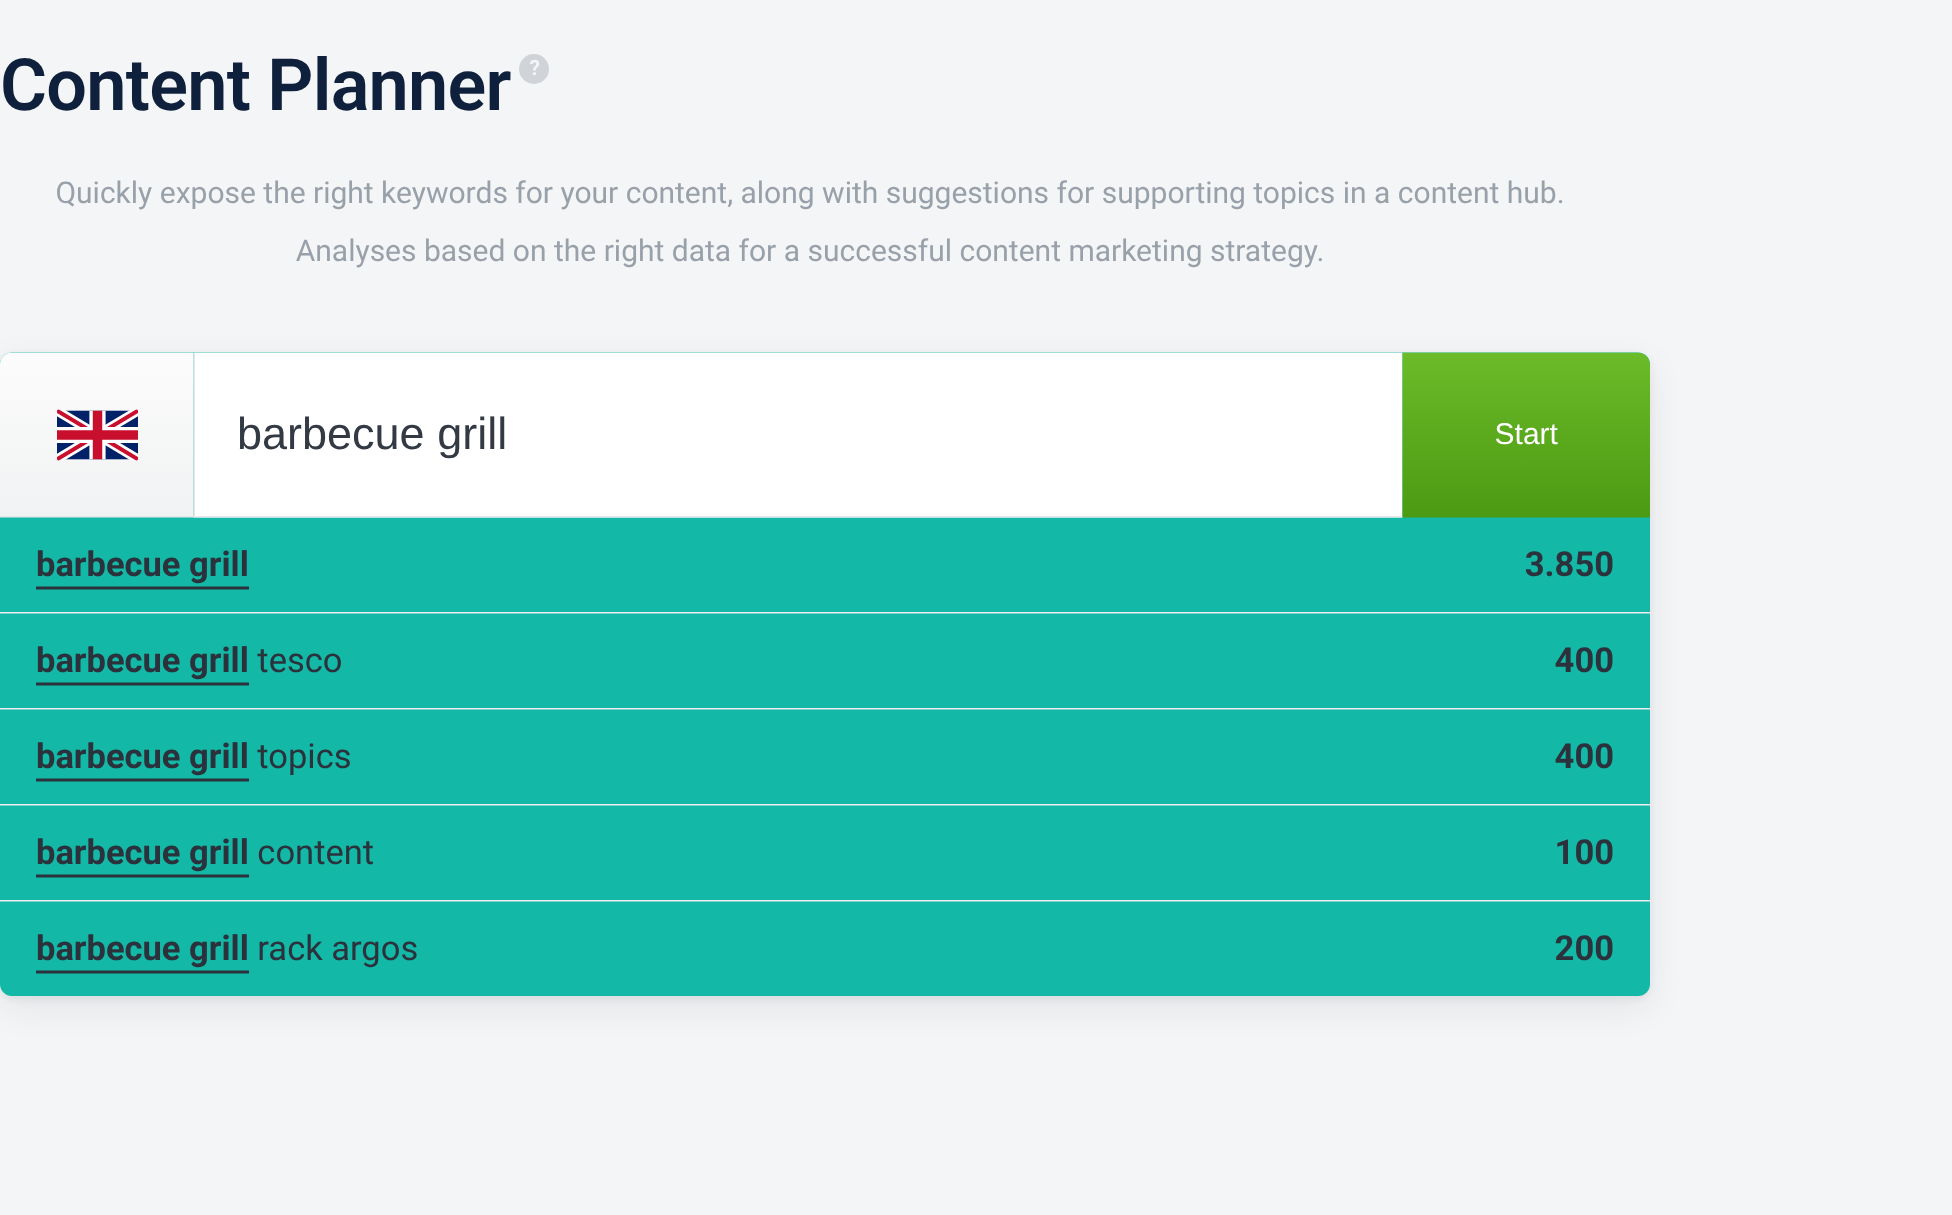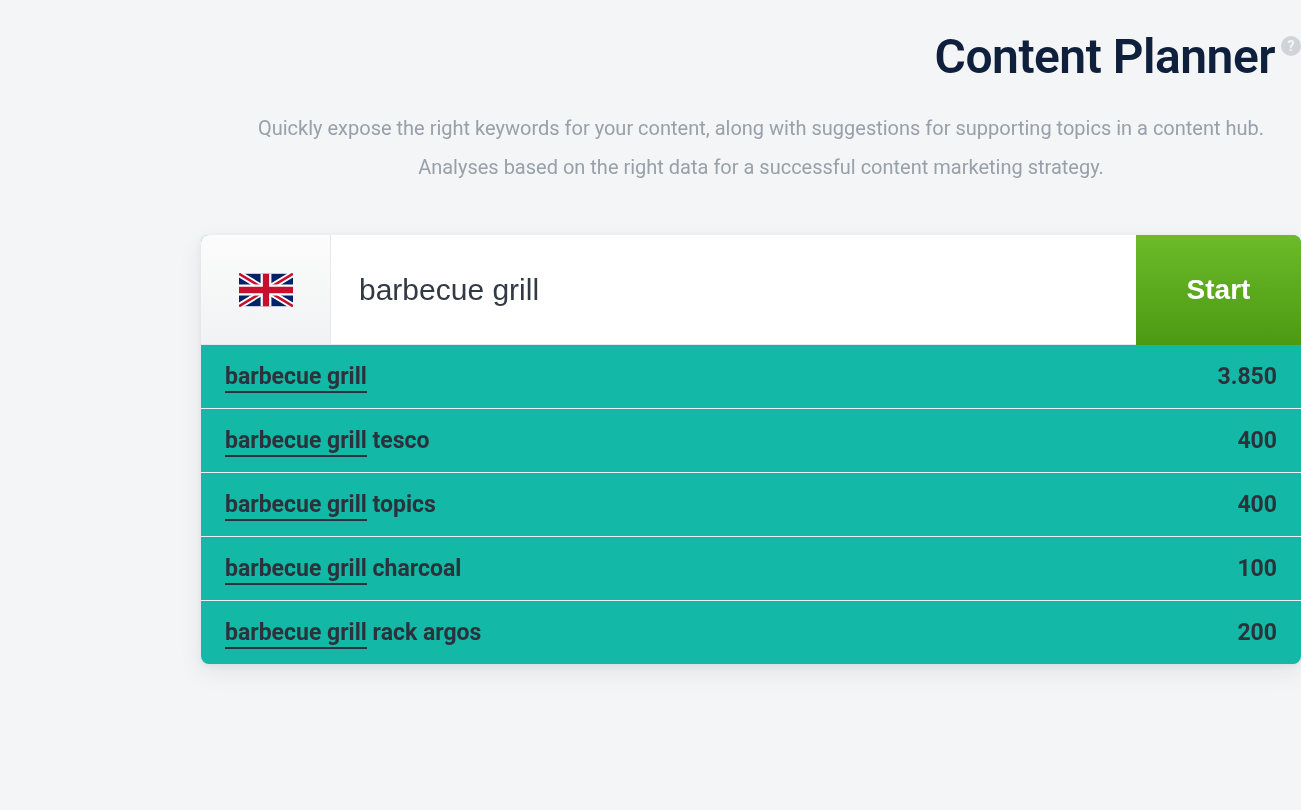--- a/index.html
+++ b/index.html
@@ -10,21 +10,21 @@
     body {
       font-family: -apple-system, BlinkMacSystemFont, "Segoe UI", Roboto, "Helvetica Neue", Arial, sans-serif;
       background: #f4f5f6;
       width: 1301px;
       height: 810px;
       overflow: hidden;
     }
     .container {
       display: flex;
       flex-direction: column;
-      align-items: flex-end;
+      align-items: flex-start;
       padding-top: 28px;
     }
     .title-row {
       display: flex;
       align-items: flex-start;
       gap: 6px;
       margin-bottom: 24px;
     }
     .page-title {
       font-size: 48px;
@@ -92,22 +92,22 @@
       color: #333a44;
       padding: 0 28px;
       background: #ffffff;
       border-bottom: 1px solid #e6e8eb;
     }
     .start-button {
       width: 165px;
       background: linear-gradient(to bottom, #6cbb2a, #4b9a12);
       border: none;
       color: #ffffff;
-      font-size: 28px;
-      font-weight: 700;
+      font-size: 20px;
+      font-weight: 400;
       cursor: pointer;
       border-top-right-radius: 8px;
     }
     .suggestions {
       display: flex;
       flex-direction: column;
     }
     .suggestion-row {
       display: flex;
       align-items: center;
@@ -122,21 +122,21 @@
     }
     .suggestion-text {
       color: #2b323c;
     }
     .suggestion-text .match {
       font-weight: 700;
       border-bottom: 2px solid #2b323c;
       padding-bottom: 1px;
     }
     .suggestion-text .rest {
-      font-weight: 700;
+      font-weight: 400;
     }
     .suggestion-value {
       color: #2b323c;
       font-weight: 700;
     }
   </style>
 </head>
 <body>
 
 <div class="container">
@@ -175,21 +175,21 @@
         <span class="suggestion-value">400</span>
       </div>
       <div class="suggestion-row">
         <span class="suggestion-text">
           <span class="match">barbecue grill</span><span class="rest"> topics</span>
         </span>
         <span class="suggestion-value">400</span>
       </div>
       <div class="suggestion-row">
         <span class="suggestion-text">
-          <span class="match">barbecue grill</span><span class="rest"> charcoal</span>
+          <span class="match">barbecue grill</span><span class="rest"> content</span>
         </span>
         <span class="suggestion-value">100</span>
       </div>
       <div class="suggestion-row">
         <span class="suggestion-text">
           <span class="match">barbecue grill</span><span class="rest"> rack argos</span>
         </span>
         <span class="suggestion-value">200</span>
       </div>
     </div>

